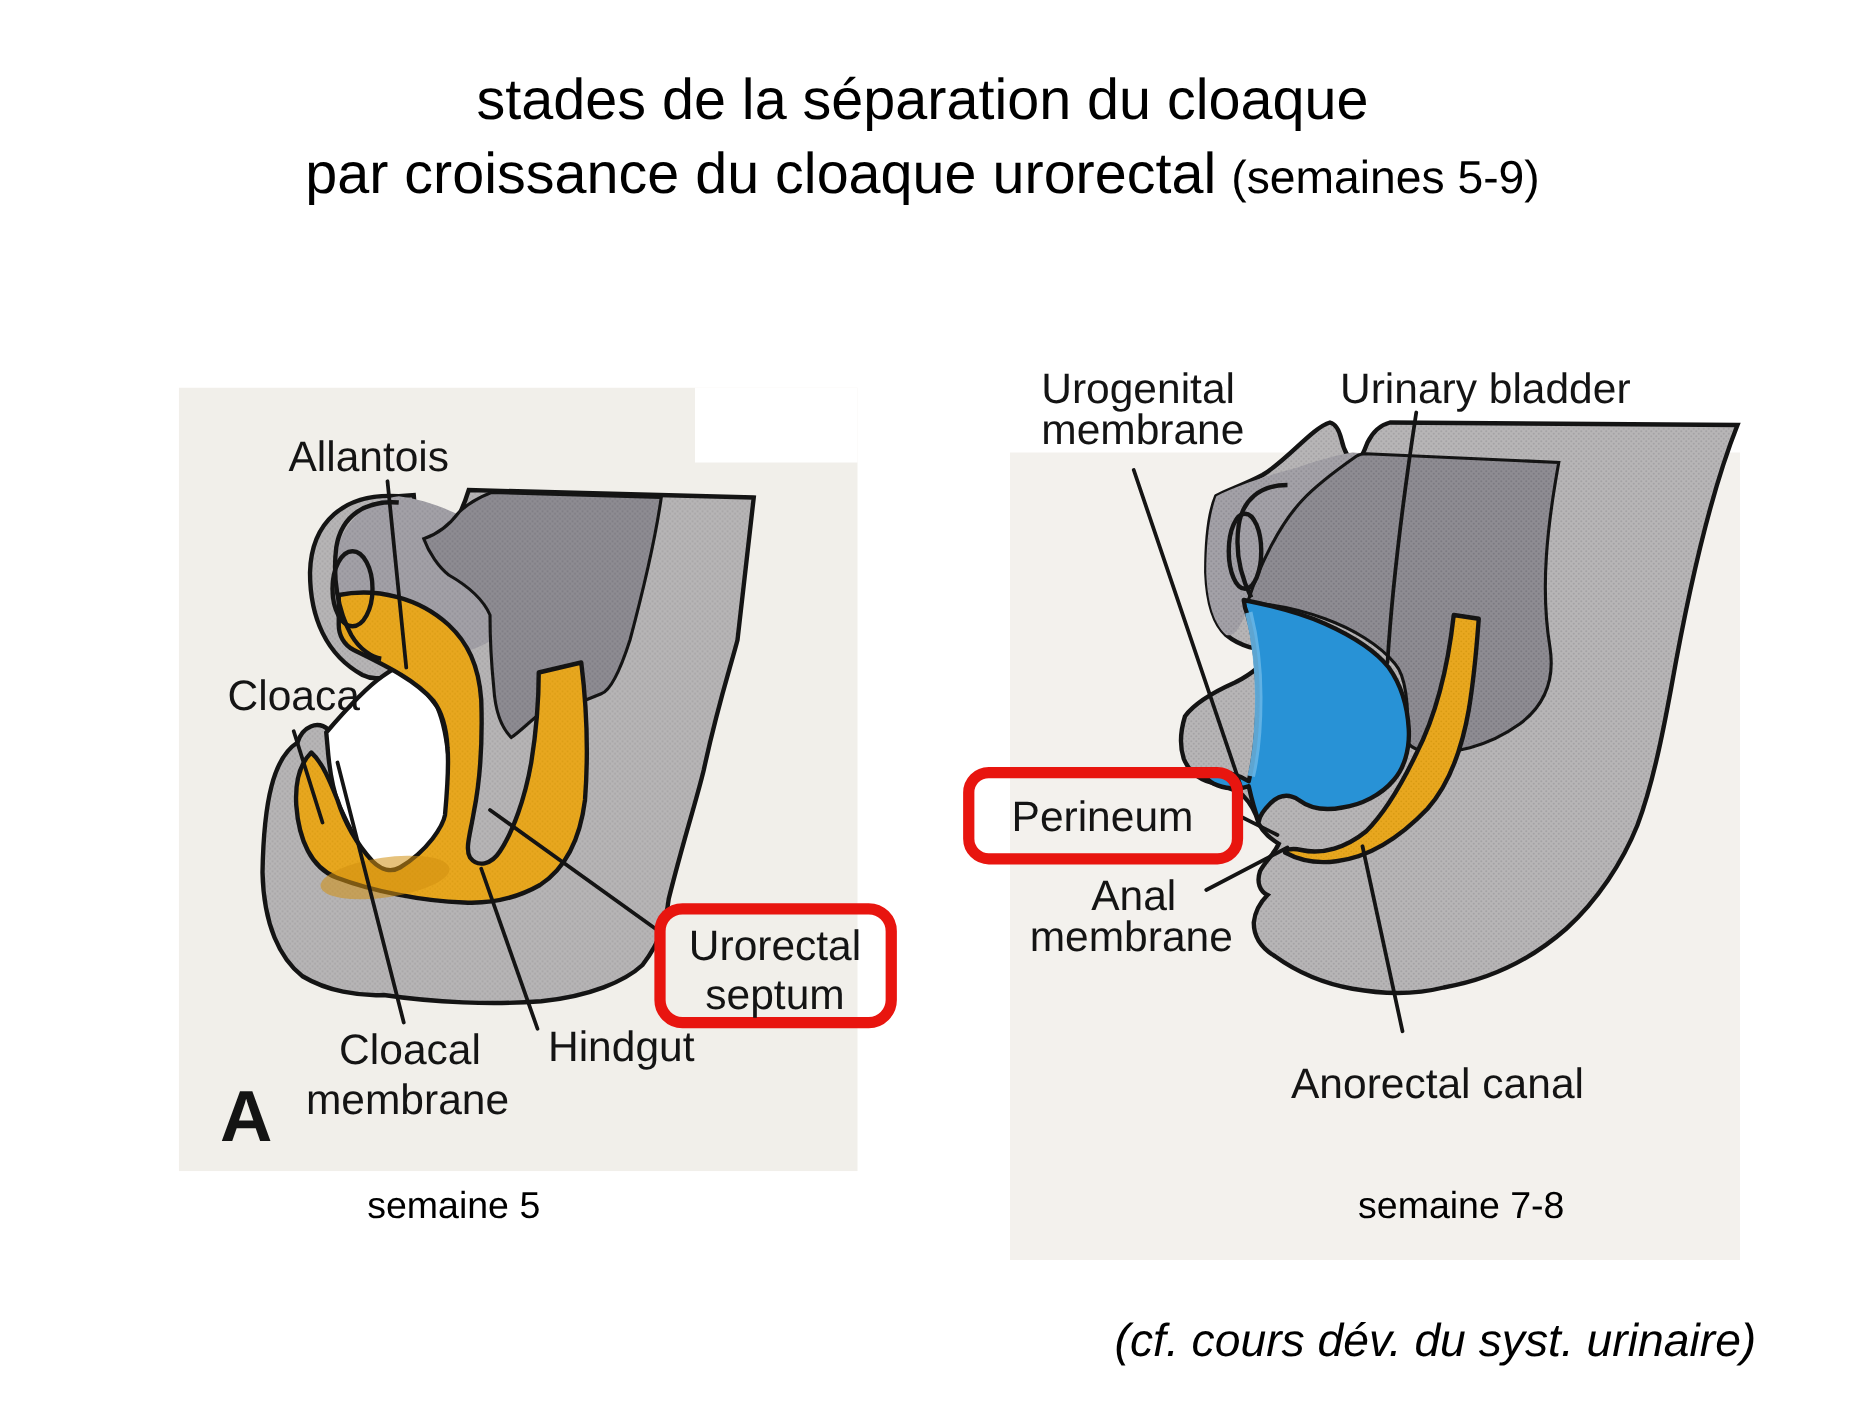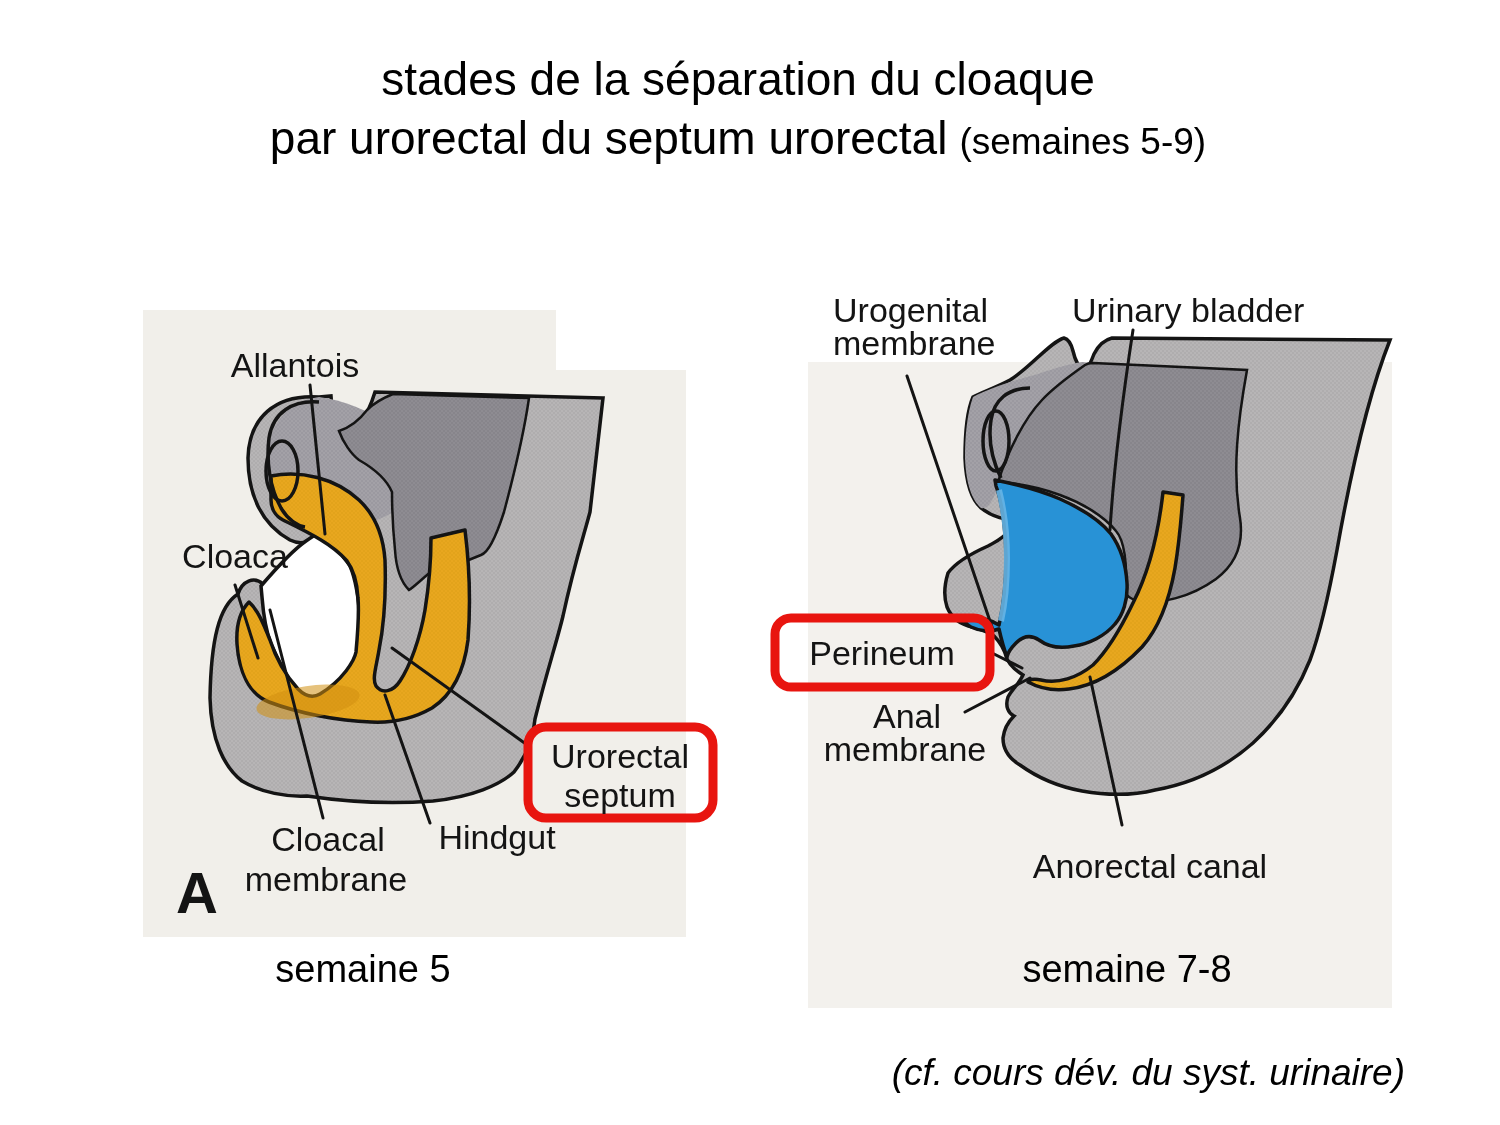--- a/index.html
+++ b/index.html
@@ -12,21 +12,21 @@
     --inner:#8e8c92; --mid:#a3a1a7; --paper:#f1efea; --paper2:#f3f1ed;
   }
   .title{
     position:absolute; top:50px; left:0; width:100%;
     text-align:center; transform:translateX(-12px);
     font-size:46px; line-height:59px; color:#000;
   }
   .title .paren{font-size:37px;}
   .caption{
     position:absolute; width:340px; text-align:center;
-    font-size:38px; color:#000;
+    font-size:30px; color:#000;
   }
   .footnote{
     position:absolute; right:95px; top:1052px;
     font-size:37px; font-style:italic; color:#000;
   }
   svg{position:absolute; display:block;}
   svg text{fill:#141414;}
   .lbl{font-size:34px;}
   .panel-letter{font-size:58px; font-weight:bold;}
   .outline{fill:none; stroke:#141414; stroke-width:3.5;}
@@ -58,21 +58,21 @@
     <pattern id="htO" width="4" height="4" patternUnits="userSpaceOnUse">
       <rect width="4" height="4" class="p-orange"></rect>
       <circle cx="1" cy="1" r="0.7" fill="#d89b12"></circle>
         <circle cx="3" cy="3" r="0.7" fill="#d89b12"></circle>
     </pattern>
   </defs>
 </svg>
 
 <div class="title">
   <div>stades de la séparation du cloaque</div>
-  <div><span>par urorectal du septum urorectal</span><span class="paren" style="margin-left:12px">(semaines 5-9)</span></div>
+  <div><span>par croissance du cloaque urorectal</span><span class="paren" style="margin-left:12px">(semaines 5-9)</span></div>
 </div>
 
 <svg style="left:143px; top:310px;" width="580" height="627" viewBox="0 0 580 627">
 
   <rect x="0" y="0" width="543" height="627" fill="var(--paper)"></rect>
   <rect x="413" y="0" width="130" height="60" fill="#ffffff"></rect>
 
   <path fill="url(#htL)" stroke="#141414" stroke-width="3.5" d="M 460,88 L 232,82 C 224,108 214,123 196,121 C 188,112 189,96 188,86 L 176,87
        C 132,84 106,108 105,148 C 105,184 118,214 147,230 C 159,236 172,231 179,222
        C 163,238 138,256 120,274 C 111,266 99,271 95,284 C 76,296 68,330 67,388
@@ -173,15 +173,15 @@
 
   <rect class="hl-box" x="15" y="330" width="215" height="69" rx="16"></rect>
   <text class="lbl" x="122" y="377" text-anchor="middle">Perineum</text>
 
   <text class="lbl" x="147" y="440" text-anchor="middle">Anal</text>
   <text class="lbl" x="145" y="473" text-anchor="middle">membrane</text>
   <text class="lbl" x="390" y="590" text-anchor="middle">Anorectal canal</text>
 </svg>
 
 <div class="caption" style="left:193px; top:948px;">semaine 5</div>
-<div class="caption" style="left:957px; top:948px;">semaine 7-8</div>
+<div class="caption" style="left:999px; top:948px;">semaine 7-8</div>
 
 <div class="footnote">(cf. cours dév. du syst. urinaire)</div>
 
 </body></html>

